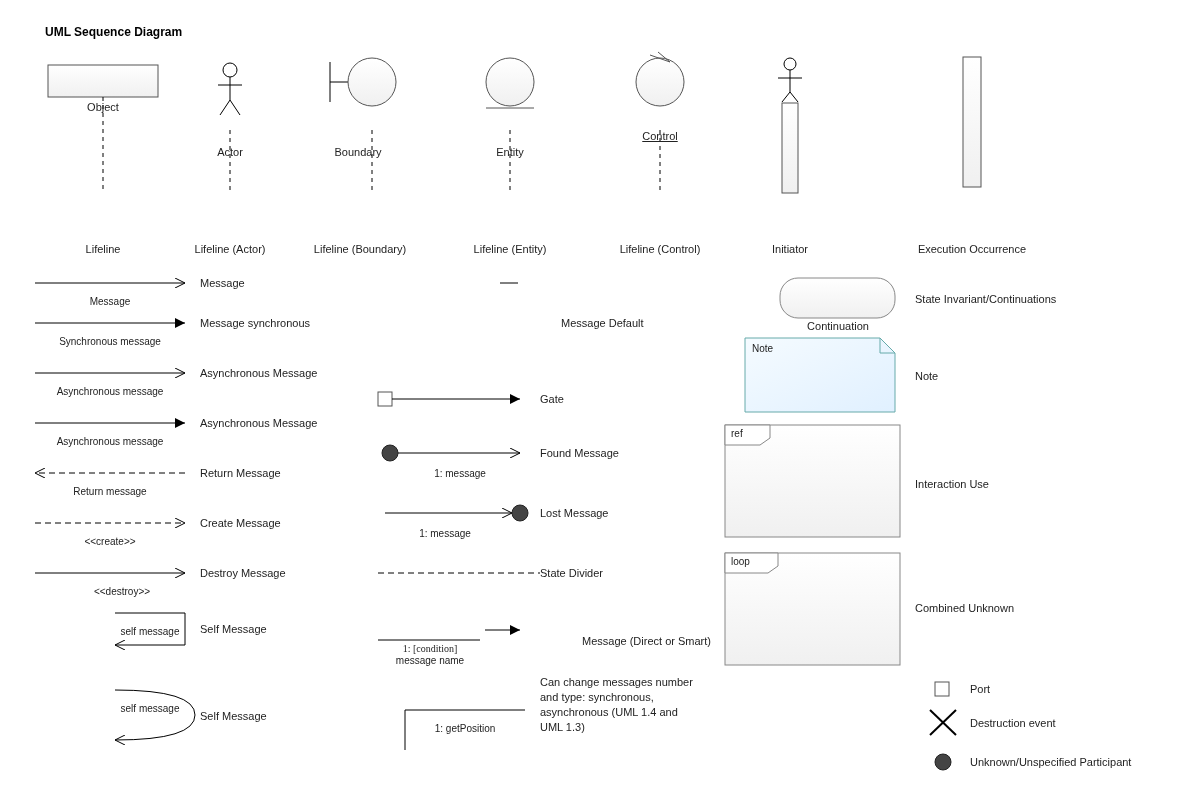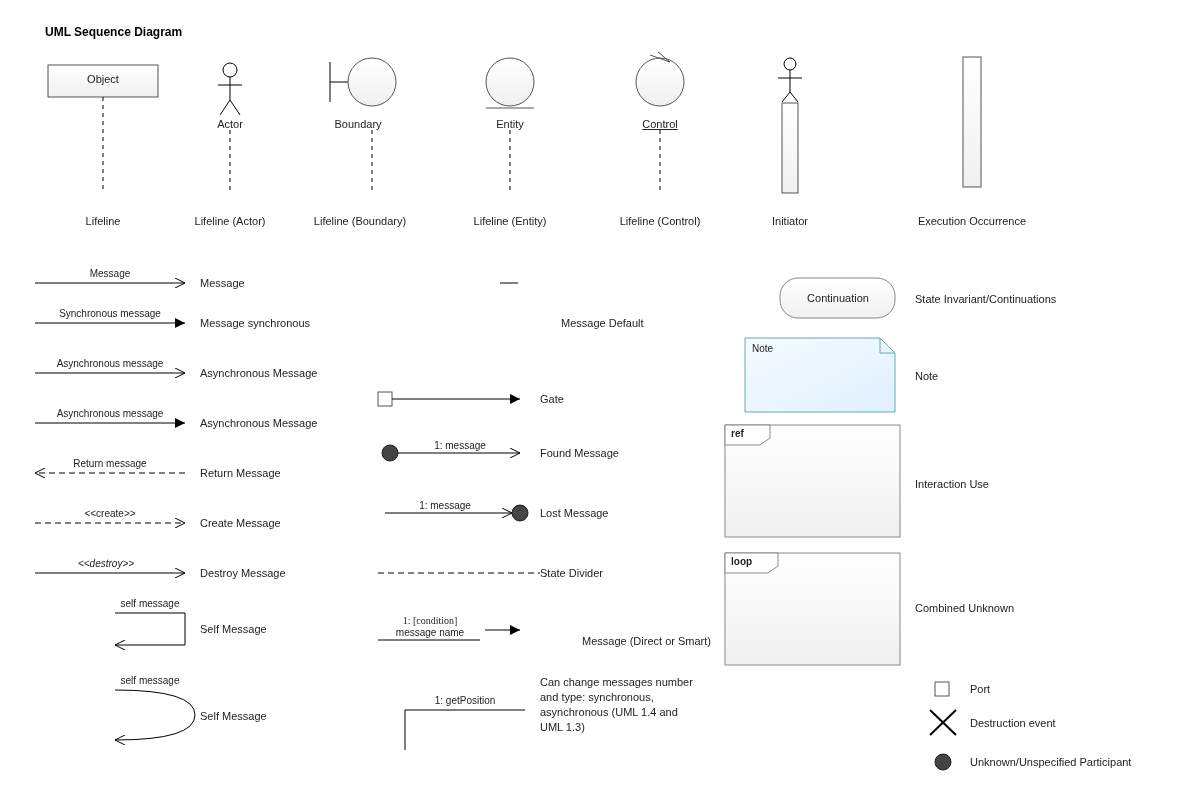--- a/index.html
+++ b/index.html
@@ -18,21 +18,21 @@
     left: 45px;
     top: 25px;
     font-size: 12px;
     font-weight: bold;
   }
   .label {
     position: absolute;
     font-size: 11px;
     color: #222;
   }
-  .label.center { text-align: center; transform: translateX(-50%); }
+  .label.center { text-align: center; transform: translateX(-50%); margin-top: 28px; }
   .tiny { font-size: 10px; }
   svg { position: absolute; left: 0; top: 0; overflow: visible; }
 </style>
 </head>
 <body>
 
 <div class="title">UML Sequence Diagram</div>
 
 <svg width="1200" height="810" viewBox="0 0 1200 810">
 <defs>
@@ -181,38 +181,38 @@
 </svg>
 
 <div class="label center" style="left:103px; top:73px;">Object</div>
 <div class="label center" style="left:103px; top:215px;">Lifeline</div>
 <div class="label center" style="left:230px; top:118px;">Actor</div>
 <div class="label center" style="left:230px; top:215px;">Lifeline (Actor)</div>
 <div class="label center" style="left:358px; top:118px;">Boundary</div>
 <div class="label center" style="left:360px; top:215px;">Lifeline (Boundary)</div>
 <div class="label center" style="left:510px; top:118px;">Entity</div>
 <div class="label center" style="left:510px; top:215px;">Lifeline (Entity)</div>
-<div class="label center" style="left:660px; top:118px;text-decoration:underline;">Control</div>
+<div class="label center" style="left:660px; top:102px;text-decoration:underline;">Control</div>
 <div class="label center" style="left:660px; top:215px;">Lifeline (Control)</div>
 <div class="label center" style="left:790px; top:215px;">Initiator</div>
 <div class="label center" style="left:972px; top:215px;">Execution Occurrence</div>
 
 <div class="label tiny center" style="left:110px; top:268px;">Message</div>
 <div class="label" style="left:200px; top:277px;">Message</div>
 <div class="label tiny center" style="left:110px; top:308px;">Synchronous message</div>
 <div class="label" style="left:200px; top:317px;">Message synchronous</div>
 <div class="label tiny center" style="left:110px; top:358px;">Asynchronous message</div>
 <div class="label" style="left:200px; top:367px;">Asynchronous Message</div>
 <div class="label tiny center" style="left:110px; top:408px;">Asynchronous message</div>
 <div class="label" style="left:200px; top:417px;">Asynchronous Message</div>
 <div class="label tiny center" style="left:110px; top:458px;">Return message</div>
 <div class="label" style="left:200px; top:467px;">Return Message</div>
 <div class="label tiny center" style="left:110px; top:508px;">&lt;&lt;create&gt;&gt;</div>
 <div class="label" style="left:200px; top:517px;">Create Message</div>
-<div class="label tiny center" style="left:106px; top:558px;font-style:italic;">&lt;&lt;destroy&gt;&gt;</div>
+<div class="label tiny center" style="left:122px; top:558px;">&lt;&lt;destroy&gt;&gt;</div>
 <div class="label" style="left:200px; top:567px;">Destroy Message</div>
 <div class="label tiny center" style="left:150px; top:598px;">self message</div>
 <div class="label" style="left:200px; top:623px;">Self Message</div>
 <div class="label tiny center" style="left:150px; top:675px;">self message</div>
 <div class="label" style="left:200px; top:710px;">Self Message</div>
 
 <div class="label" style="left:540px; top:317px;padding-left:21px;">Message Default</div>
 <div class="label" style="left:540px; top:393px;">Gate</div>
 <div class="label tiny center" style="left:460px; top:440px;">1: message</div>
 <div class="label" style="left:540px; top:447px;">Found Message</div>
@@ -222,19 +222,19 @@
 <div class="label tiny center" style="left:430px; top:615px;font-family:Liberation Serif, serif;">1: [condition]</div>
 <div class="label tiny center" style="left:430px; top:627px;">message name</div>
 <div class="label" style="left:540px; top:635px;padding-left:42px;">Message (Direct or Smart)</div>
 <div class="label tiny center" style="left:465px; top:695px;">1: getPosition</div>
 <div class="label" style="left:540px; top:675px; width:160px; line-height:1.35;">Can change messages number and type: synchronous, asynchronous (UML 1.4 and UML 1.3)</div>
 
 <div class="label center" style="left:838px; top:292px;">Continuation</div>
 <div class="label" style="left:915px; top:293px;">State Invariant/Continuations</div>
 <div class="label tiny" style="left:752px; top:343px;">Note</div>
 <div class="label" style="left:915px; top:370px;">Note</div>
-<div class="label tiny" style="left:731px; top:428px; font-weight:bold;">ref</div>
+<div class="label tiny" style="left:731px; top:428px; font-weight:normal;">ref</div>
 <div class="label" style="left:915px; top:478px;">Interaction Use</div>
-<div class="label tiny" style="left:731px; top:556px; font-weight:bold;">loop</div>
+<div class="label tiny" style="left:731px; top:556px; font-weight:normal;">loop</div>
 <div class="label" style="left:915px; top:602px;">Combined Unknown</div>
 <div class="label" style="left:970px; top:683px;">Port</div>
 <div class="label" style="left:970px; top:717px;">Destruction event</div>
 <div class="label" style="left:970px; top:756px;">Unknown/Unspecified Participant</div>
 
 </body></html>

